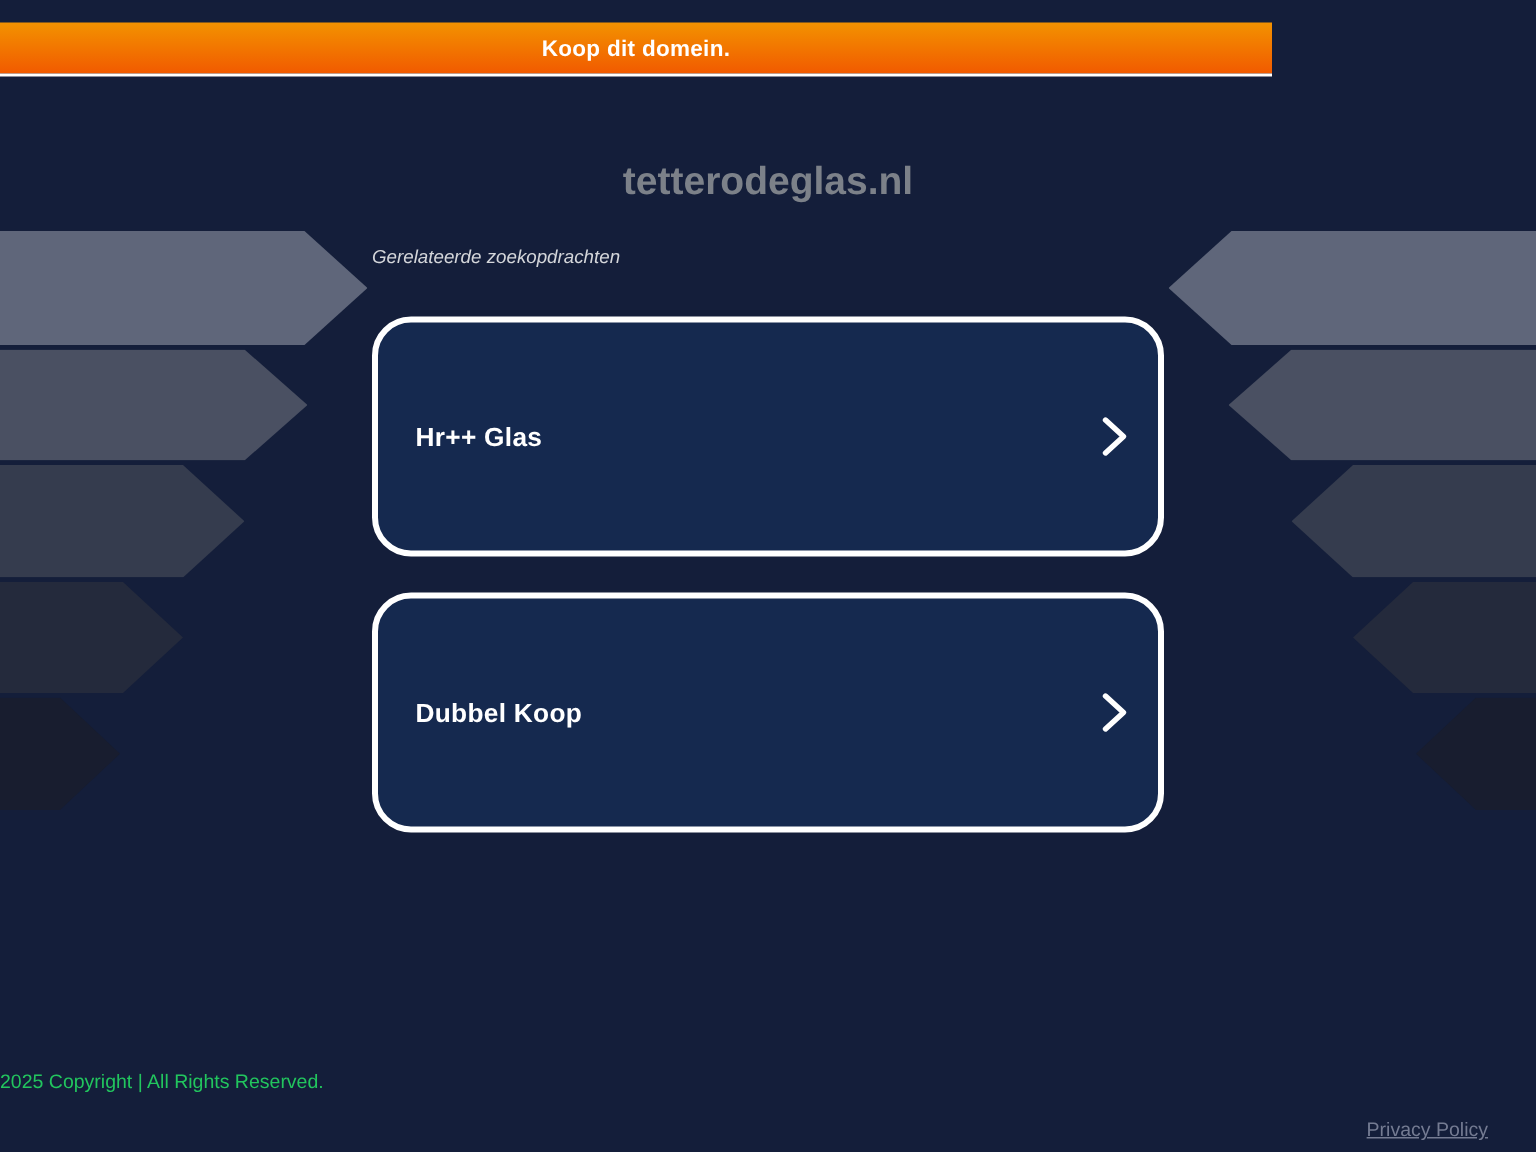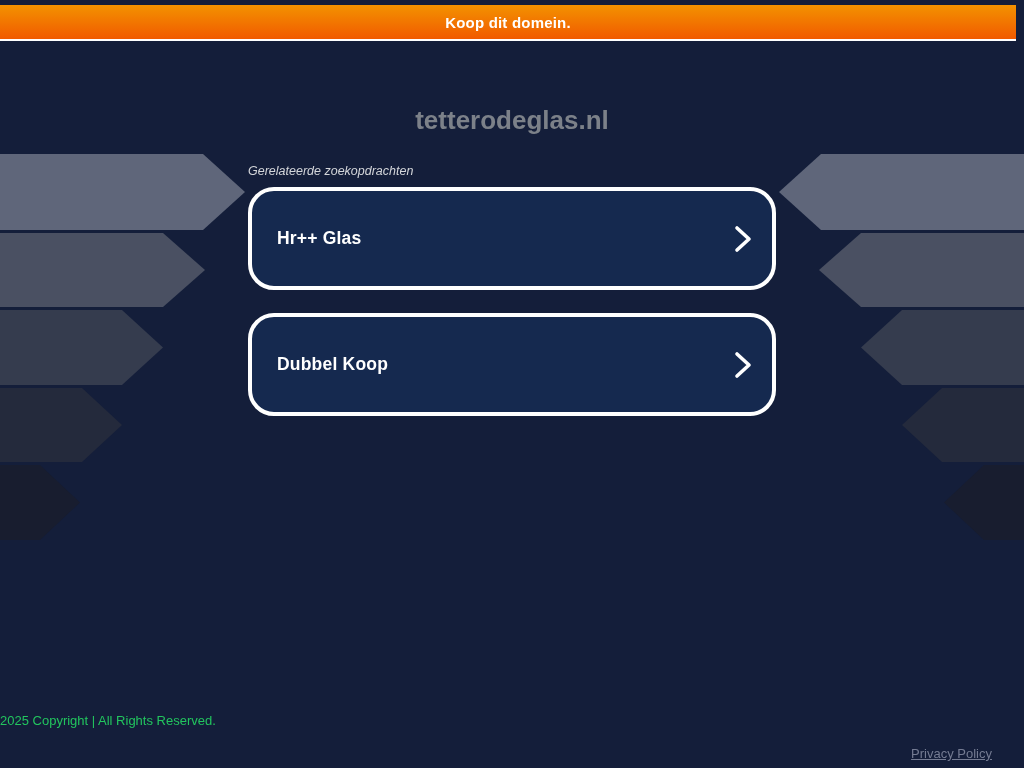--- a/index.html
+++ b/index.html
@@ -12,23 +12,23 @@
   .page {
     position: relative;
     width: 1024px;
     height: 768px;
     background: #141e3a;
     overflow: hidden;
   }
   
   .banner {
     position: absolute;
-    top: 5px;
+    top: 15px;
     left: 0;
-    width: 1016px;
+    width: 848px;
     height: 36px;
     background: linear-gradient(to bottom, #f39200 0%, #f15a00 100%);
     border-bottom: 2px solid #ffffff;
     display: flex;
     align-items: center;
     justify-content: center;
     cursor: pointer;
   }
   .banner-label {
     color: #ffffff;
@@ -81,30 +81,31 @@
   }
   
   .cards {
     position: absolute;
     top: 187px;
     left: 248px;
     width: 528px;
   }
   .card {
     width: 528px;
-    height: 103px;
+    height: 160px;
     margin-bottom: 23px;
     background: #15294f;
     border: 4px solid #ffffff;
     border-radius: 26px;
     display: flex;
     align-items: center;
     justify-content: space-between;
     padding: 0 18px 0 25px;
     cursor: pointer;
+    margin-top: 24px;
   }
   .card-label {
     color: #ffffff;
     font-size: 17.5px;
     font-weight: bold;
     letter-spacing: 0.2px;
   }
   .chevron {
     width: 22px;
     height: 30px;

